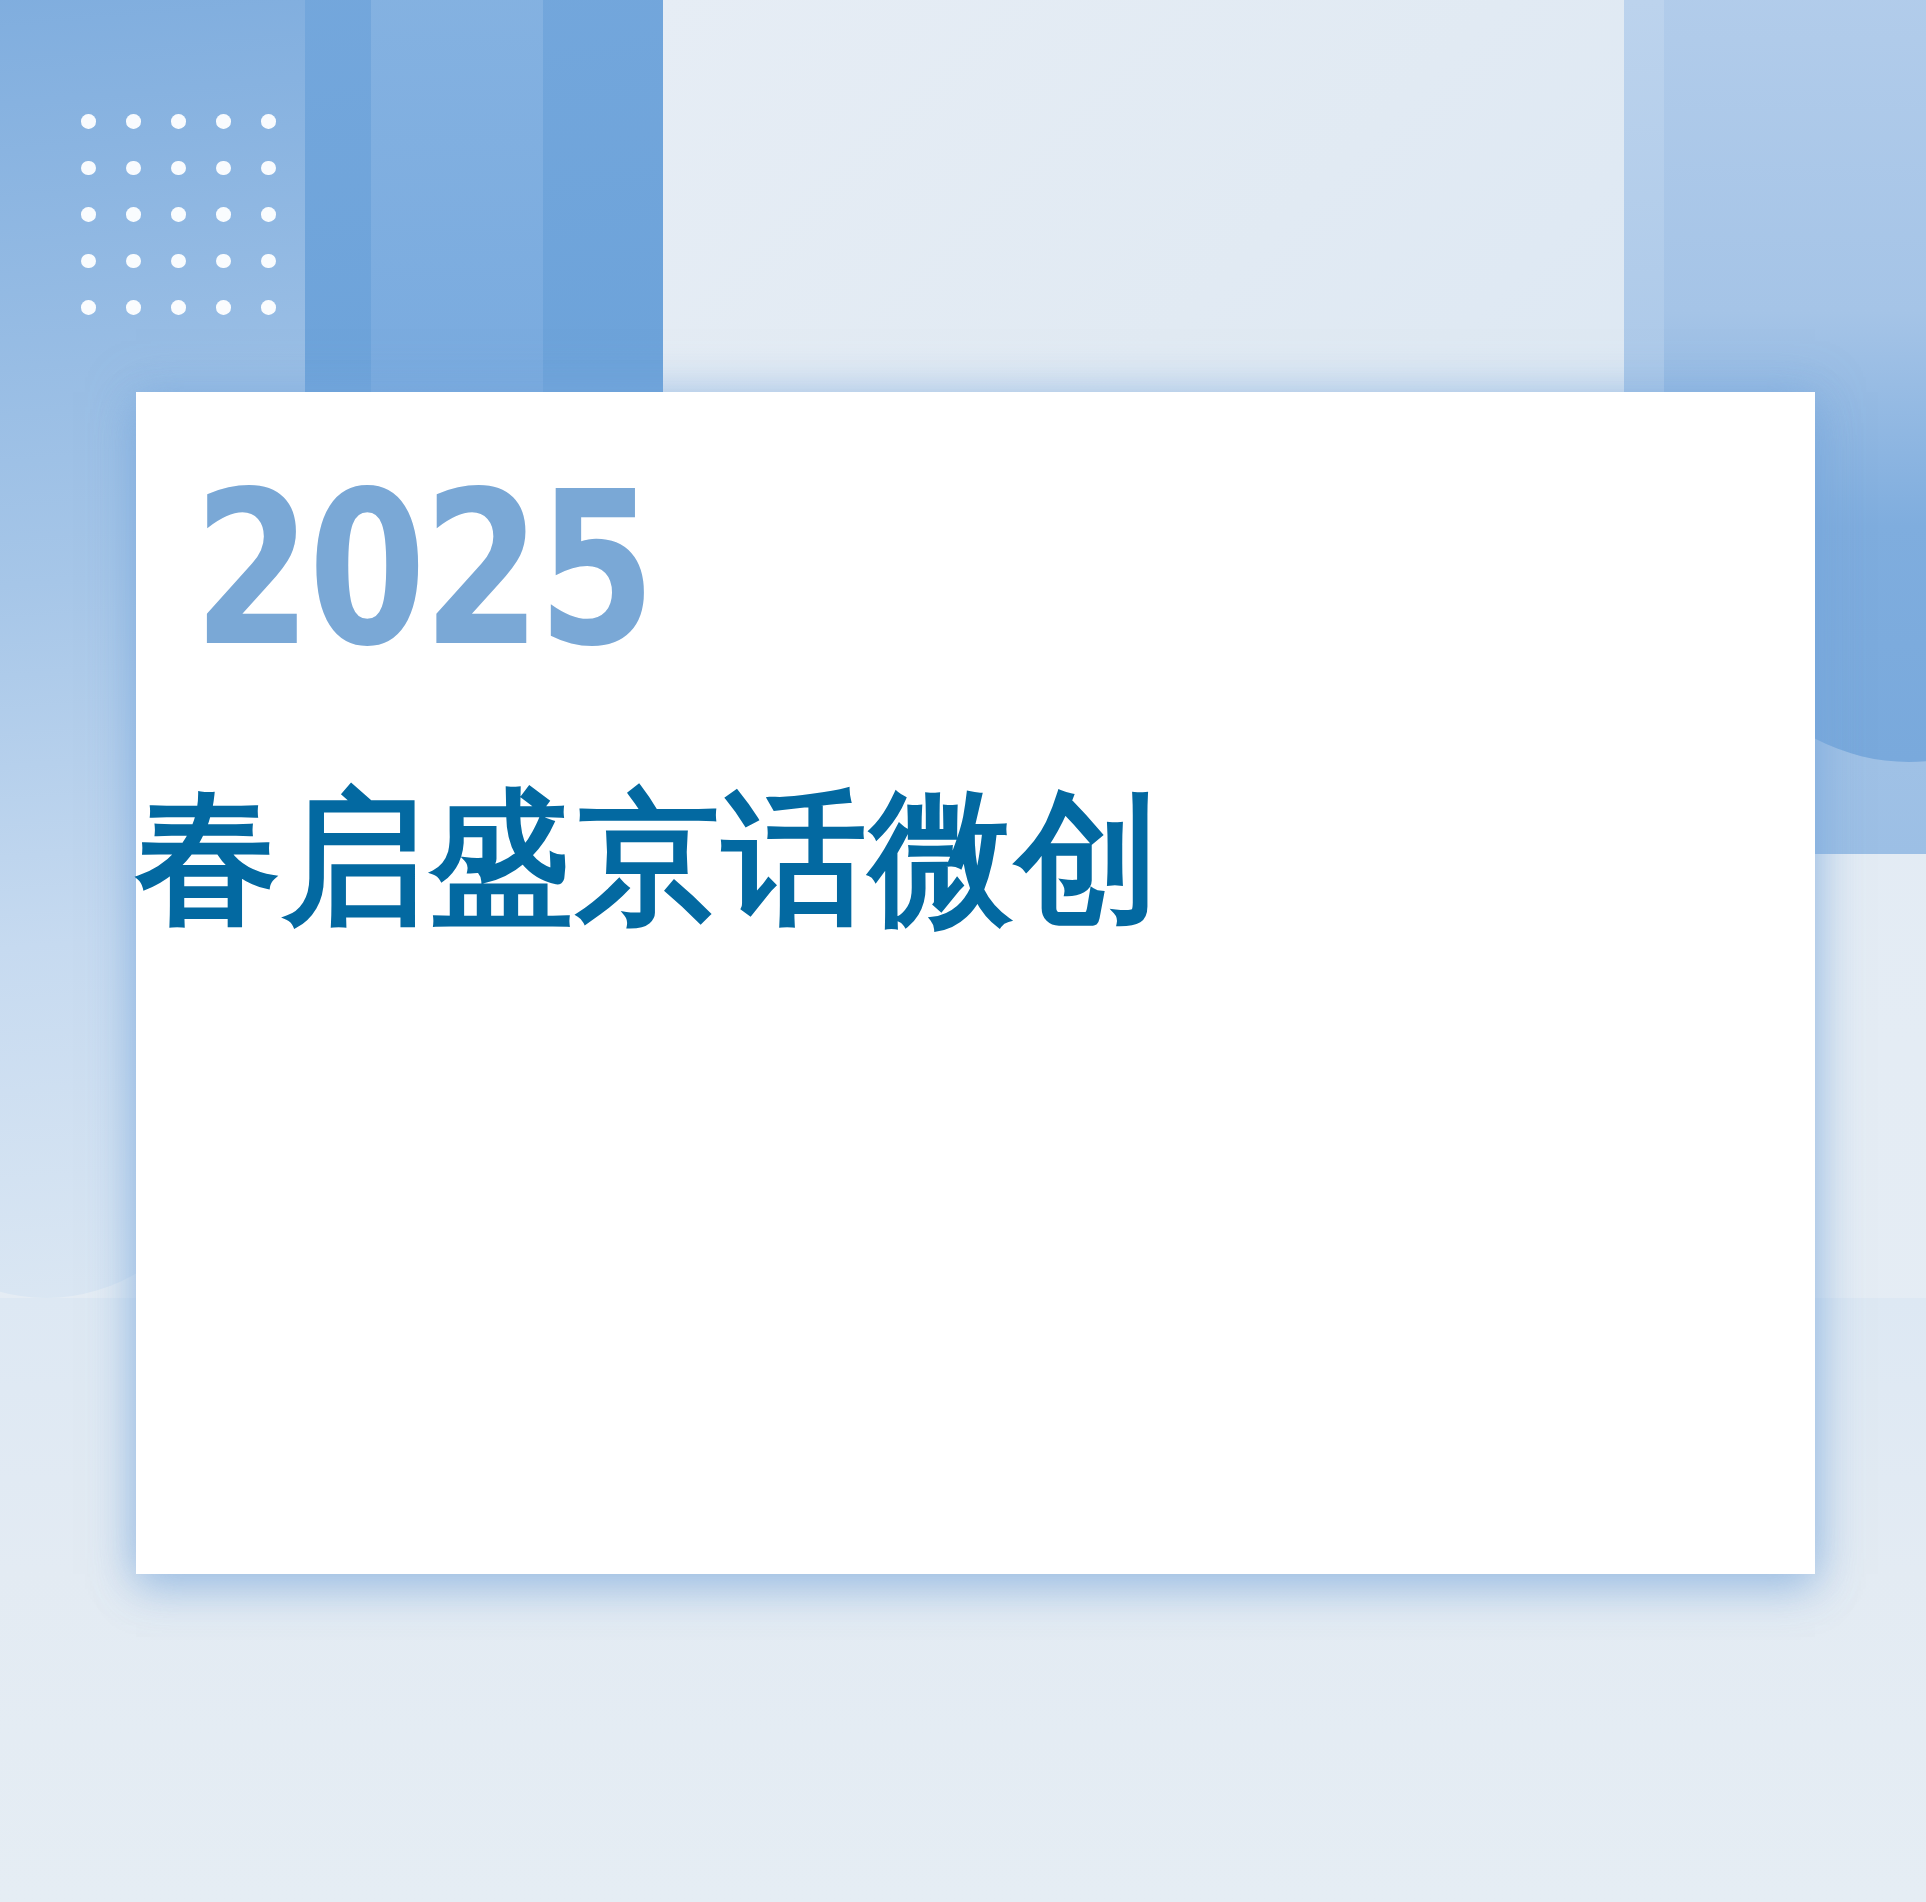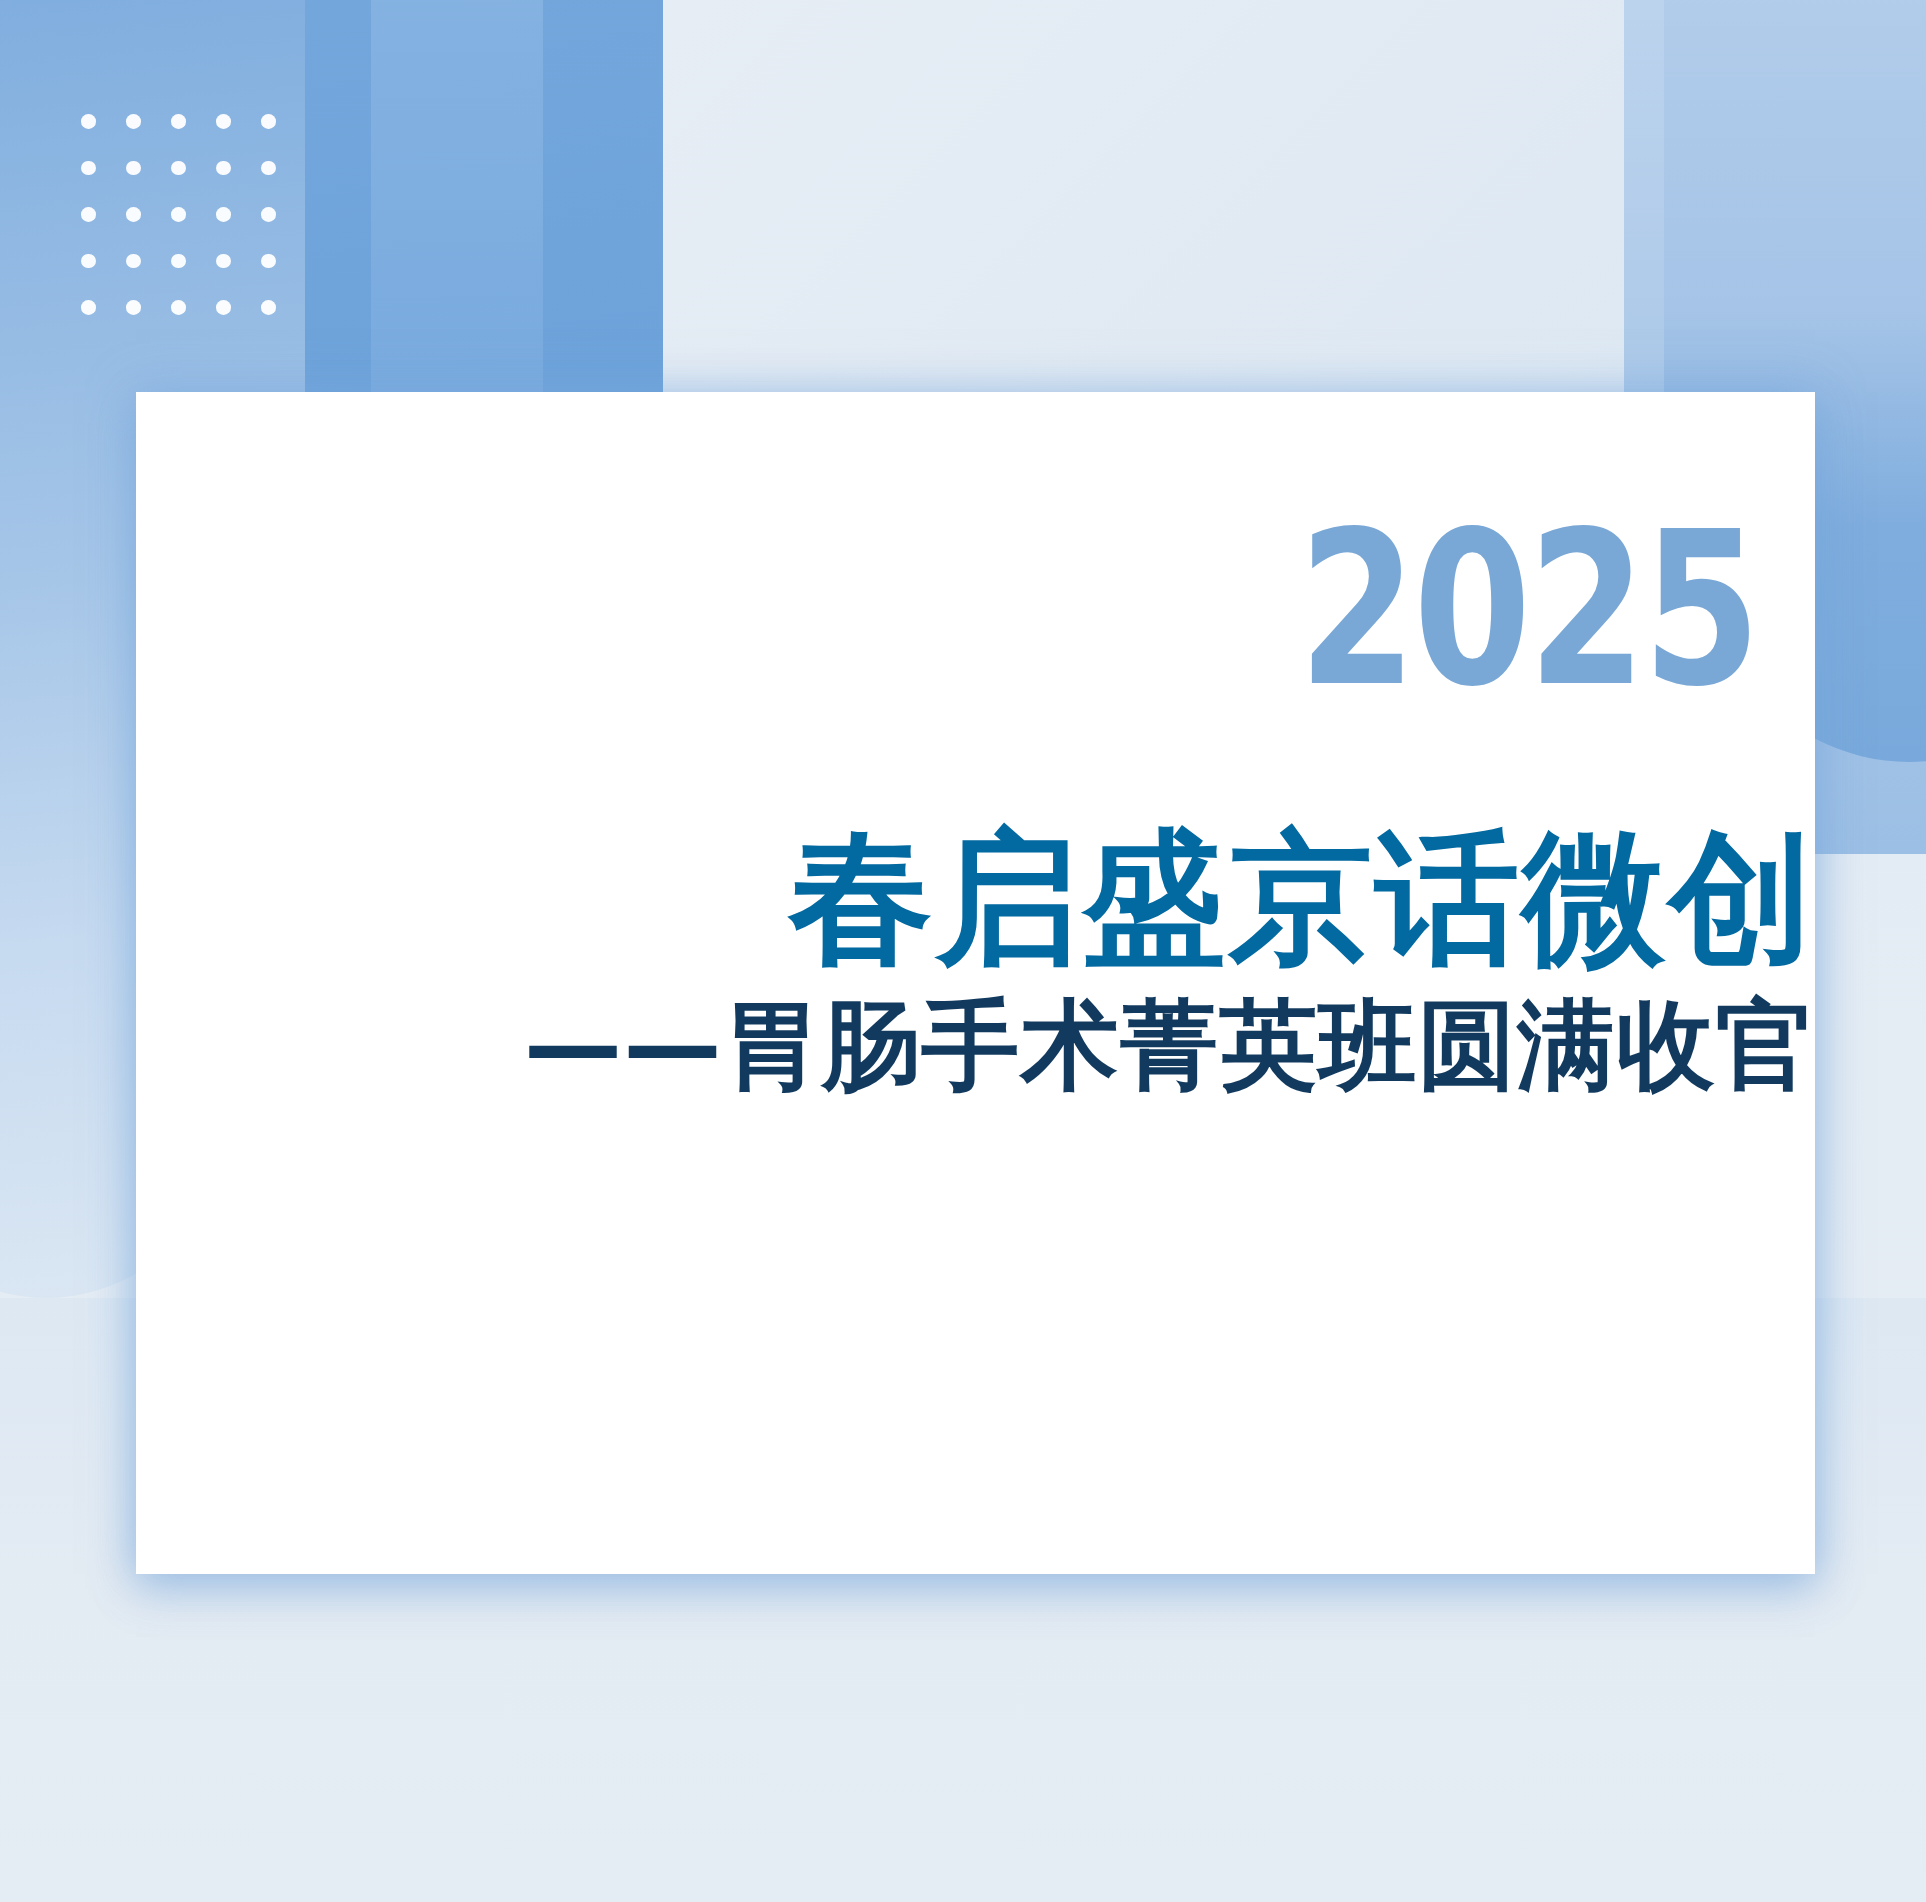--- a/index.html
+++ b/index.html
@@ -103,22 +103,22 @@
   .card{
     position:absolute;
     left:136px;top:392px;
     width:1679px;height:1182px;
     background:#ffffff;
     box-shadow:0 0 42px rgba(120,168,220,.55), 0 17px 40px rgba(110,160,215,.38);
   }
   .card-inner{
     position:absolute;inset:0;
     display:flex;flex-direction:column;
-    align-items:flex-end;justify-content:flex-start;
-    padding-top:120px;
+    align-items:flex-start;justify-content:flex-start;
+    padding-top:80px;
     box-sizing:border-box;
   }
 
   .year{
     font-family:"DejaVu Sans", sans-serif;
     font-weight:700;
     font-size:212px;
     line-height:.92;
     letter-spacing:-4px;
     color:#7aa8d6;
@@ -196,18 +196,17 @@
       <span class="dot"></span>
       <span class="dot"></span>
     </div>
 
   </div>
 
   <div class="card">
     <div class="card-inner">
       <div class="year">2025</div>
       <div class="title">春启盛京话微创</div>
-      <div class="subtitle">——胃肠手术菁英班圆满收官</div>
     </div>
   </div>
 
 </div>
 
 
 </body></html>

